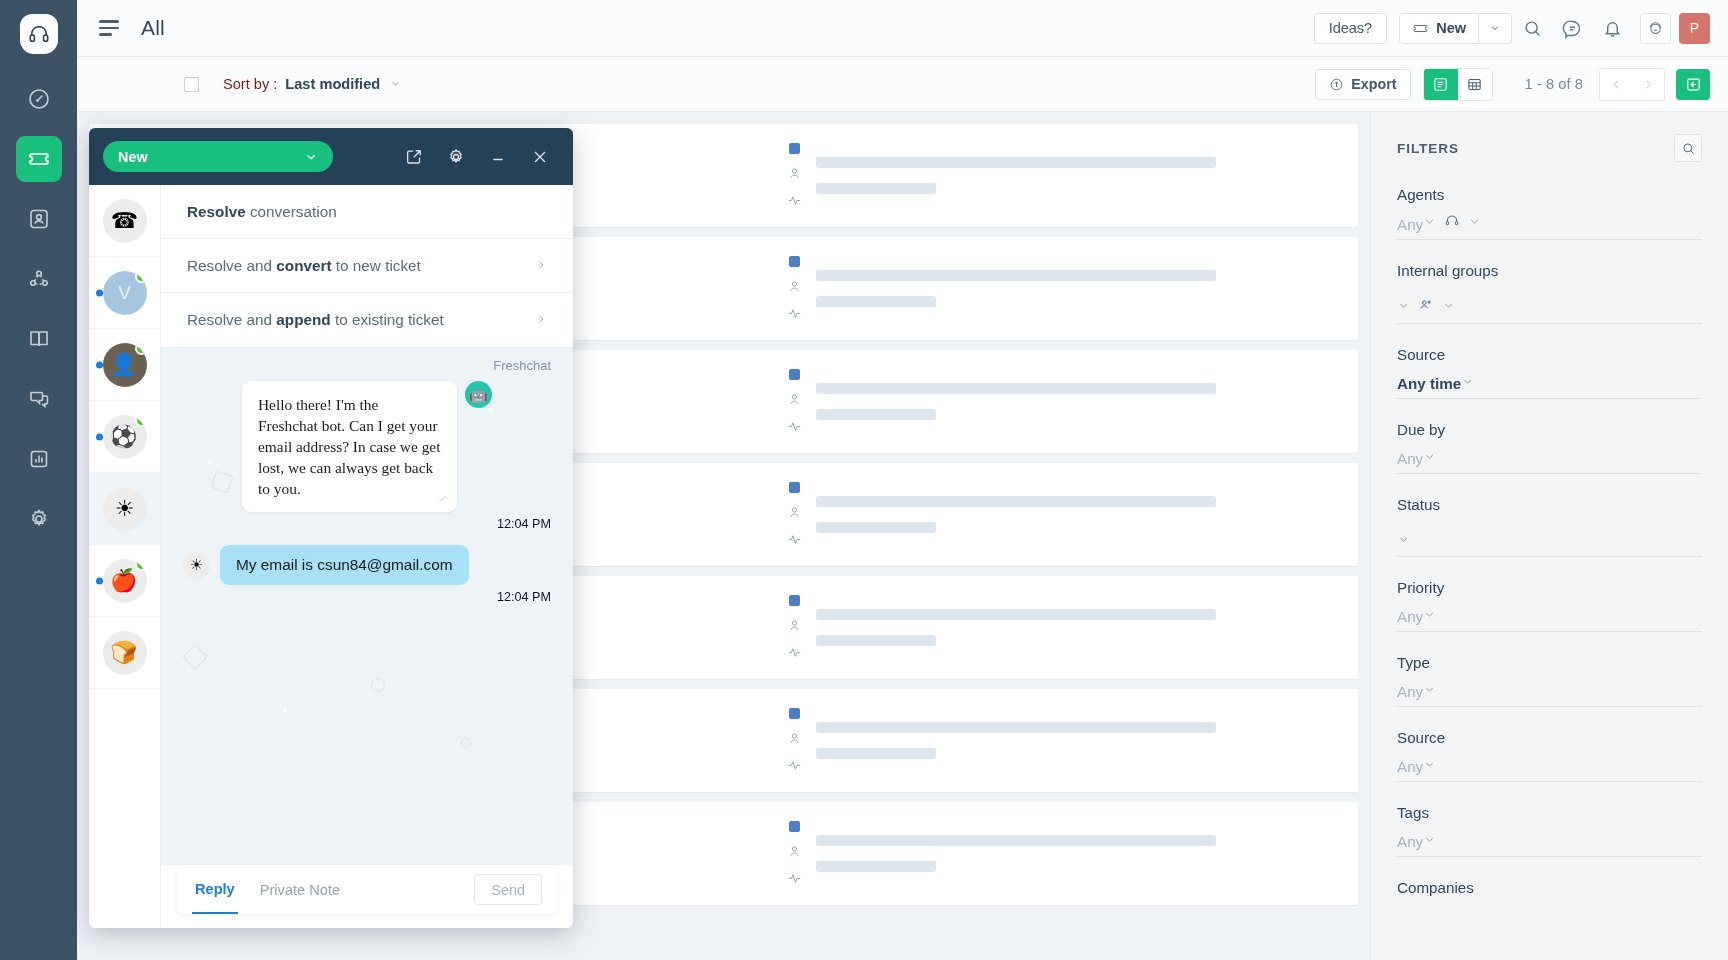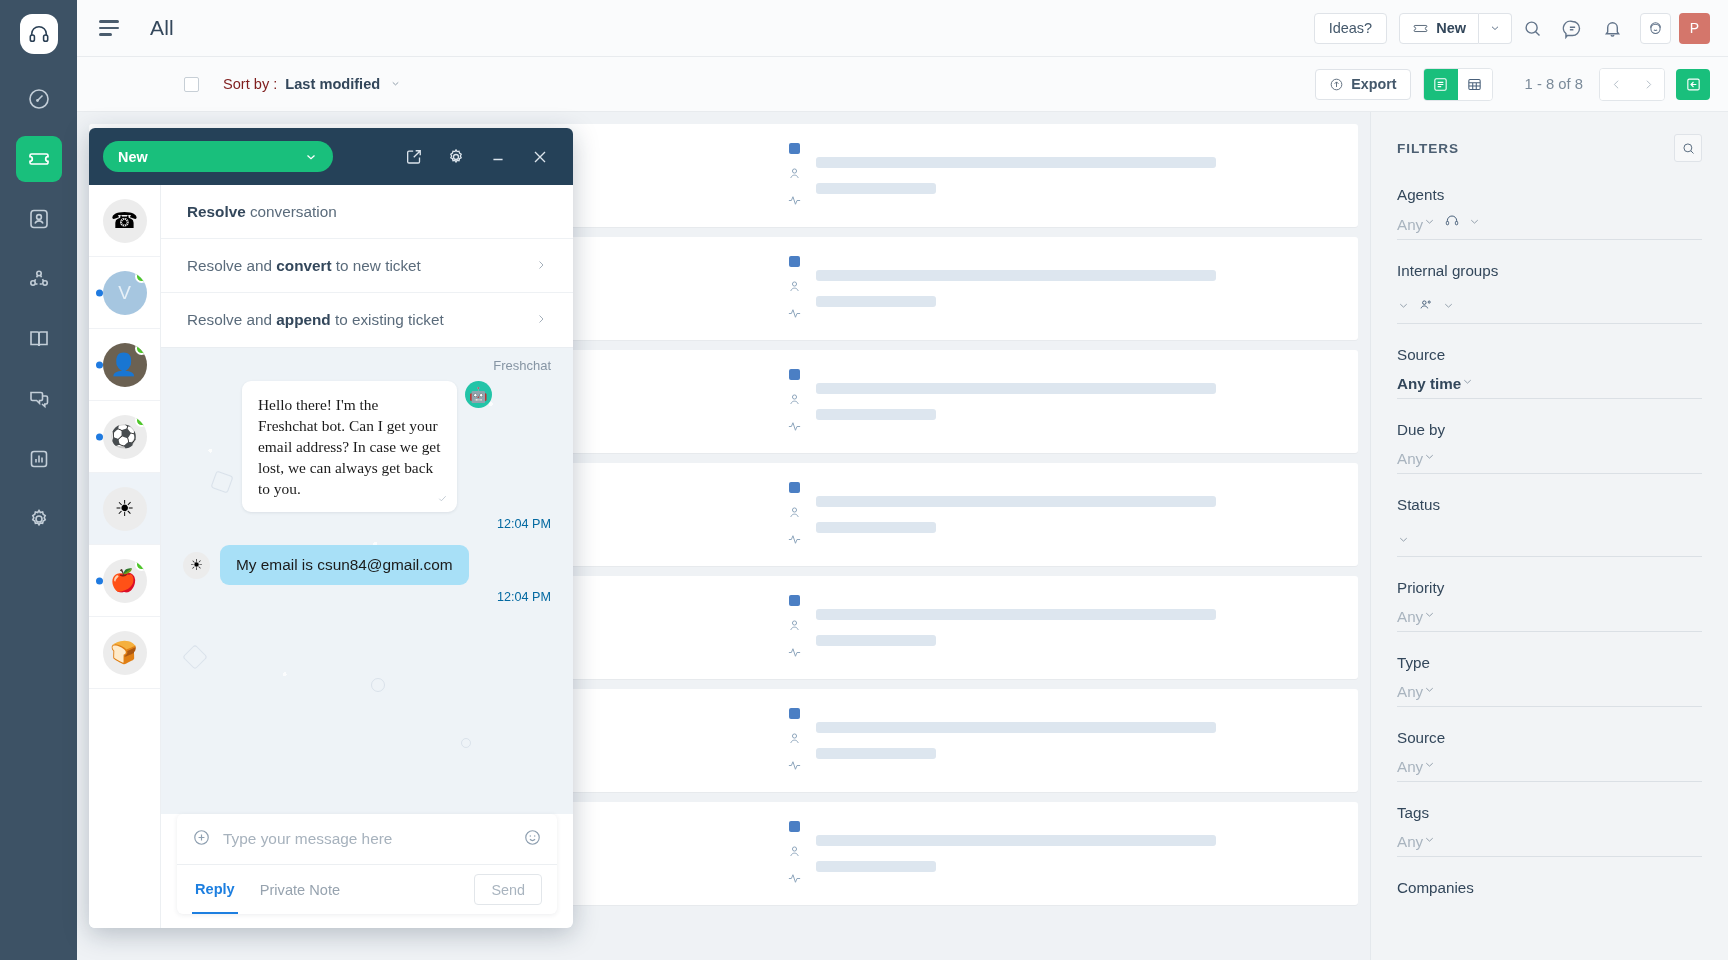--- a/index.html
+++ b/index.html
@@ -38,21 +38,21 @@
 
   .topbar {
     height: 57px; background: #fafbfc; border-bottom: 1px solid #e8ebee;
     display: flex; align-items: center; padding: 0 18px 0 22px; flex: none;
   }
   .hamburger { width: 26px; height: 26px; display:flex; flex-direction:column; justify-content:center; gap:4px; cursor:pointer; }
   .hamburger i { display:block; height: 2.4px; background:#4a5c6d; border-radius:2px; }
   .hamburger i:nth-child(1){ width: 20px; }
   .hamburger i:nth-child(2){ width: 20px; }
   .hamburger i:nth-child(3){ width: 13px; }
-  .view-title { font-size: 21px; color: #33475b; margin-left: 25px; font-weight: 400; letter-spacing: .2px;}
+  .view-title { font-size: 21px; color: #33475b; margin-left: 16px; font-weight: 400; letter-spacing: .2px;}
   .top-spacer { flex: 1; }
 
   .btn-outline {
     height: 31px; border: 1px solid #dfe3e8; background: #fff; border-radius: 4px;
     color: #44586b; font-size: 14.5px; display: flex; align-items: center;
     padding: 0 14px; cursor: pointer; white-space: nowrap;
   }
   .newgroup { display: flex; margin-left: 12px; }
   .newgroup .nb {
     height: 31px; border: 1px solid #dfe3e8; background:#fff; display:flex; align-items:center;
@@ -226,21 +226,21 @@
     max-width: 215px; background:#fff; border-radius:9px; padding: 13px 16px;
     font-size:15.4px; line-height:1.37; color:#1b1b1b; box-shadow: 0 1px 3px rgba(40,60,80,.1);
     position:relative;
   }
   .bubble-bot .tick { position:absolute; right:9px; bottom:3px; }
   .bubble-bot .tick svg { width:11px; height:11px; stroke:#b8c3cd; fill:none; stroke-width:1.8;}
   .bot-av {
     width:27px; height:27px; border-radius:50%; background:#23c4a8; margin-left:8px; flex:none;
     display:flex; align-items:center; justify-content:center; font-size:15px;
   }
-  .time { font-size:12.6px; color:#0369a1; text-align:right; margin: 5px 0 14px 0; position:relative; z-index:2;}
+  .time { font-size:12.6px; color:#0f172a; text-align:right; margin: 5px 0 14px 0; position:relative; z-index:2;}
   .row.out { align-items:center; gap:10px; }
   .out-av { width:27px; height:27px; border-radius:50%; background:#ececec; display:flex; align-items:center; justify-content:center; font-size:15px; flex:none;}
   .bubble-user {
     background:#a8e0f7; border-radius:9px; padding: 11px 16px; font-size:15.4px; color:#1b1b1b;
   }
 
   .composer { background:#fff; border-radius:6px; margin: 0 16px 14px 16px; box-shadow: 0 1px 5px rgba(40,60,80,.09); position:relative; z-index:5; flex:none;}
   .compose-row { display:flex; align-items:center; height:51px; padding: 0 15px; border-bottom:1px solid #eceff2;}
   .plus svg { width:19px; height:19px; stroke:#8fa0b1; fill:none; stroke-width:1.5;}
   .compose-input { flex:1; border:none; outline:none; font-size:15.4px; color:#33475b; margin-left:12px; background:transparent; font-family:"Liberation Sans",sans-serif;}
@@ -809,33 +809,20 @@
           <div class="time">12:04 PM</div>
 
           <div class="row out">
             <div class="out-av">☀</div>
             <div class="bubble-user">My email is csun84@gmail.com</div>
           </div>
           <div class="time">12:04 PM</div>
         </div>
 
         <div class="composer">
-          <div class="compose-row">
-            <span class="plus"><svg viewBox="0 0 24 24">
-                  <circle cx="12" cy="12" r="8.5"></circle>
-                  <path d="M12 8.3v7.4M8.3 12h7.4"></path>
-                </svg></span>
-            <input class="compose-input" placeholder="Type your message here" style="">
-            <span class="smiley"><svg viewBox="0 0 24 24">
-                  <circle cx="12" cy="12" r="8.5"></circle>
-                  <circle cx="9.2" cy="10" r=".9" fill="#8fa0b1" stroke="none"></circle>
-                  <circle cx="14.8" cy="10" r=".9" fill="#8fa0b1" stroke="none"></circle>
-                  <path d="M8.8 14.2c1.8 1.8 4.6 1.8 6.4 0"></path>
-                </svg></span>
-          </div>
           <div class="compose-foot">
             <div class="tab-reply">Reply</div>
             <div class="tab-note">Private Note</div>
             <div class="sendbtn">Send</div>
           </div>
         </div>
       </div>
     </div>
   </div>
 </div>

